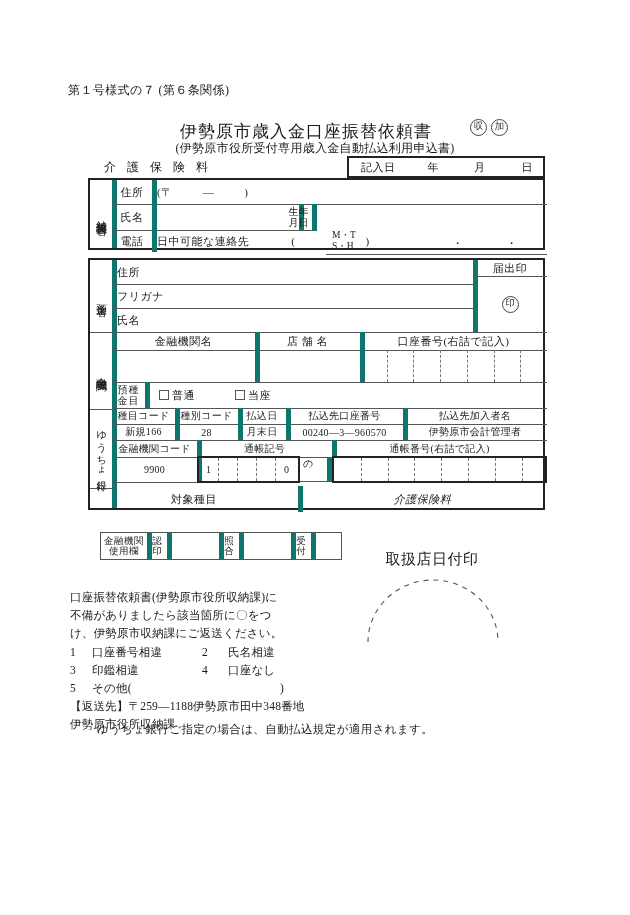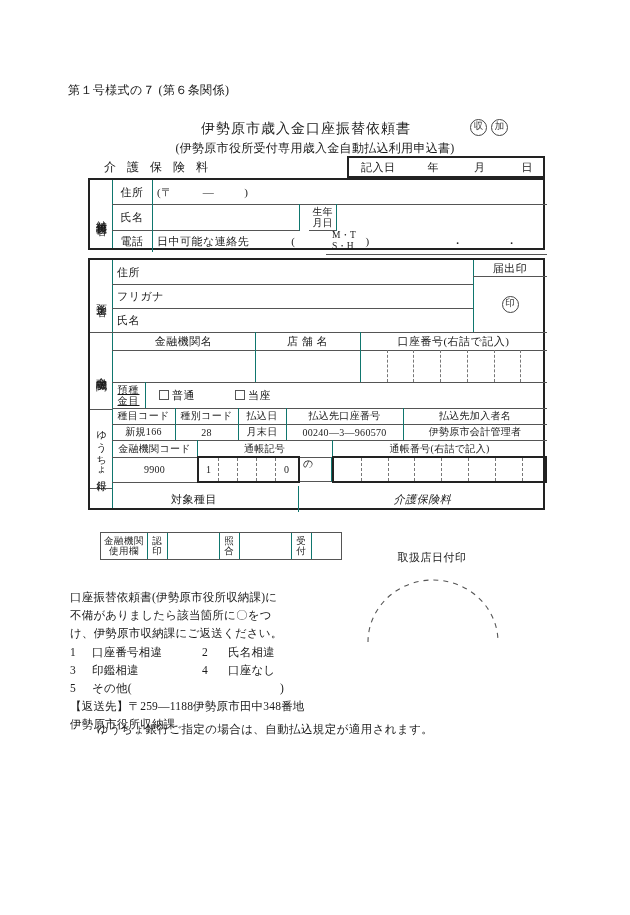--- a/index.html
+++ b/index.html
@@ -24,37 +24,37 @@
   
   .abs { position: absolute; }
   .ctr { display: flex; align-items: center; justify-content: center; }
   .lft { display: flex; align-items: center; justify-content: flex-start; }
   .cellbox { box-sizing: border-box; }
 
   
   .bdr      { border: 1px solid #555; }
   .bdr-thick{ border: 2px solid #222; }
   .bb { border-bottom: 1px solid #555; }
-  .br { border-right: 1px solid #0f766e; }
+  .br { border-right: 5px solid #0f766e; }
   .dashv { border-left: 1px dashed #777; }
 
   
   .t-form-no {
     position: absolute;
     left: 68px; top: 82px;
     font-size: 12px;
     letter-spacing: .4px;
     white-space: nowrap;
   }
   .t-title {
     position: absolute;
     left: 0; top: 120px;
     width: 612px;
     text-align: center;
-    font-size: 14px;
+    font-size: 17px;
     letter-spacing: 1px;
   }
   .t-subtitle {
     position: absolute;
     left: 0; top: 140px;
     width: 630px;
     text-align: center;
     font-size: 12px;
     letter-spacing: .3px;
   }
@@ -133,21 +133,21 @@
     left: 0; top: 722px;
     width: 530px;
     text-align: center;
     font-size: 11.5px;
     letter-spacing: .4px;
     font-family: Liberation Mono, monospace;
   }
 
   
   .stamp-wrap { position: absolute; left: 352px; top: 550px; width: 160px; height: 95px; }
-  .stamp-cap  { text-align: center; font-size: 11px; letter-spacing: .5px; }
+  .stamp-cap  { text-align: center; font-size: 15px; letter-spacing: .5px; }
   .stamp-arc  { position: absolute; left: 8px; top: 20px; }
 </style>
 </head>
 <body>
 
 <div class="page">
 
   <div class="t-form-no">第１号様式の７ (第６条関係)</div>
 
   <div class="t-title">伊勢原市歳入金口座振替依頼書</div>
@@ -180,21 +180,21 @@
       <span class="lbl pad-l">(〒</span>
       <span class="lbl" style="margin-left:30px;">—</span>
       <span class="lbl" style="margin-left:30px;">)</span>
     </div>
 
     <div class="abs ctr br bb" style="left:22px; top:24px; width:40px; height:26px;">
       <span class="lbl">氏名</span>
     </div>
     <div class="abs bb br" style="left:62px; top:24px; width:147px; height:26px;"></div>
 
-    <div class="abs ctr br bb" style="left:219px; top:24px; width:27px; height:26px;">
+    <div class="abs ctr br bb" style="left:195px; top:24px; width:27px; height:26px;">
       <span class="two-line">
         <span>生年</span>
         <span>月日</span>
       </span>
     </div>
     <div class="abs bb" style="left:236px; top:24px; width:221px; height:26px;margin-top:24px;">
       <div class="abs" style="left:6px; top:2px; font-size:9.5px; line-height:11px; font-family:'Liberation Serif',serif;">
         <div>M・T</div>
         <div>S・H</div>
       </div>
@@ -258,21 +258,21 @@
     <div class="abs bb" style="left:270px; top:90px; width:187px; height:32px;">
       <div class="abs dashv" style="left:26.7px; top:0; height:100%;"></div>
       <div class="abs dashv" style="left:53.4px; top:0; height:100%;"></div>
       <div class="abs dashv" style="left:80.1px; top:0; height:100%;"></div>
       <div class="abs dashv" style="left:106.8px; top:0; height:100%;"></div>
       <div class="abs dashv" style="left:133.5px; top:0; height:100%;"></div>
       <div class="abs dashv" style="left:160.2px; top:0; height:100%;"></div>
     </div>
 
     <div class="abs ctr bb br" style="left:22px; top:122px; width:33px; height:26px;">
-      <span class="two-line" style="letter-spacing:1px;text-decoration:underline;">
+      <span class="two-line" style="letter-spacing:1px;">
         <span>預種</span>
         <span>金目</span>
       </span>
     </div>
     <div class="abs lft bb" style="left:55px; top:122px; width:402px; height:26px;">
       <span class="lbl" style="margin-left:14px;">
         <span class="chk"></span><span>普通</span>
       </span>
       <span class="lbl" style="margin-left:40px;">
         <span class="chk"></span><span>当座</span>

